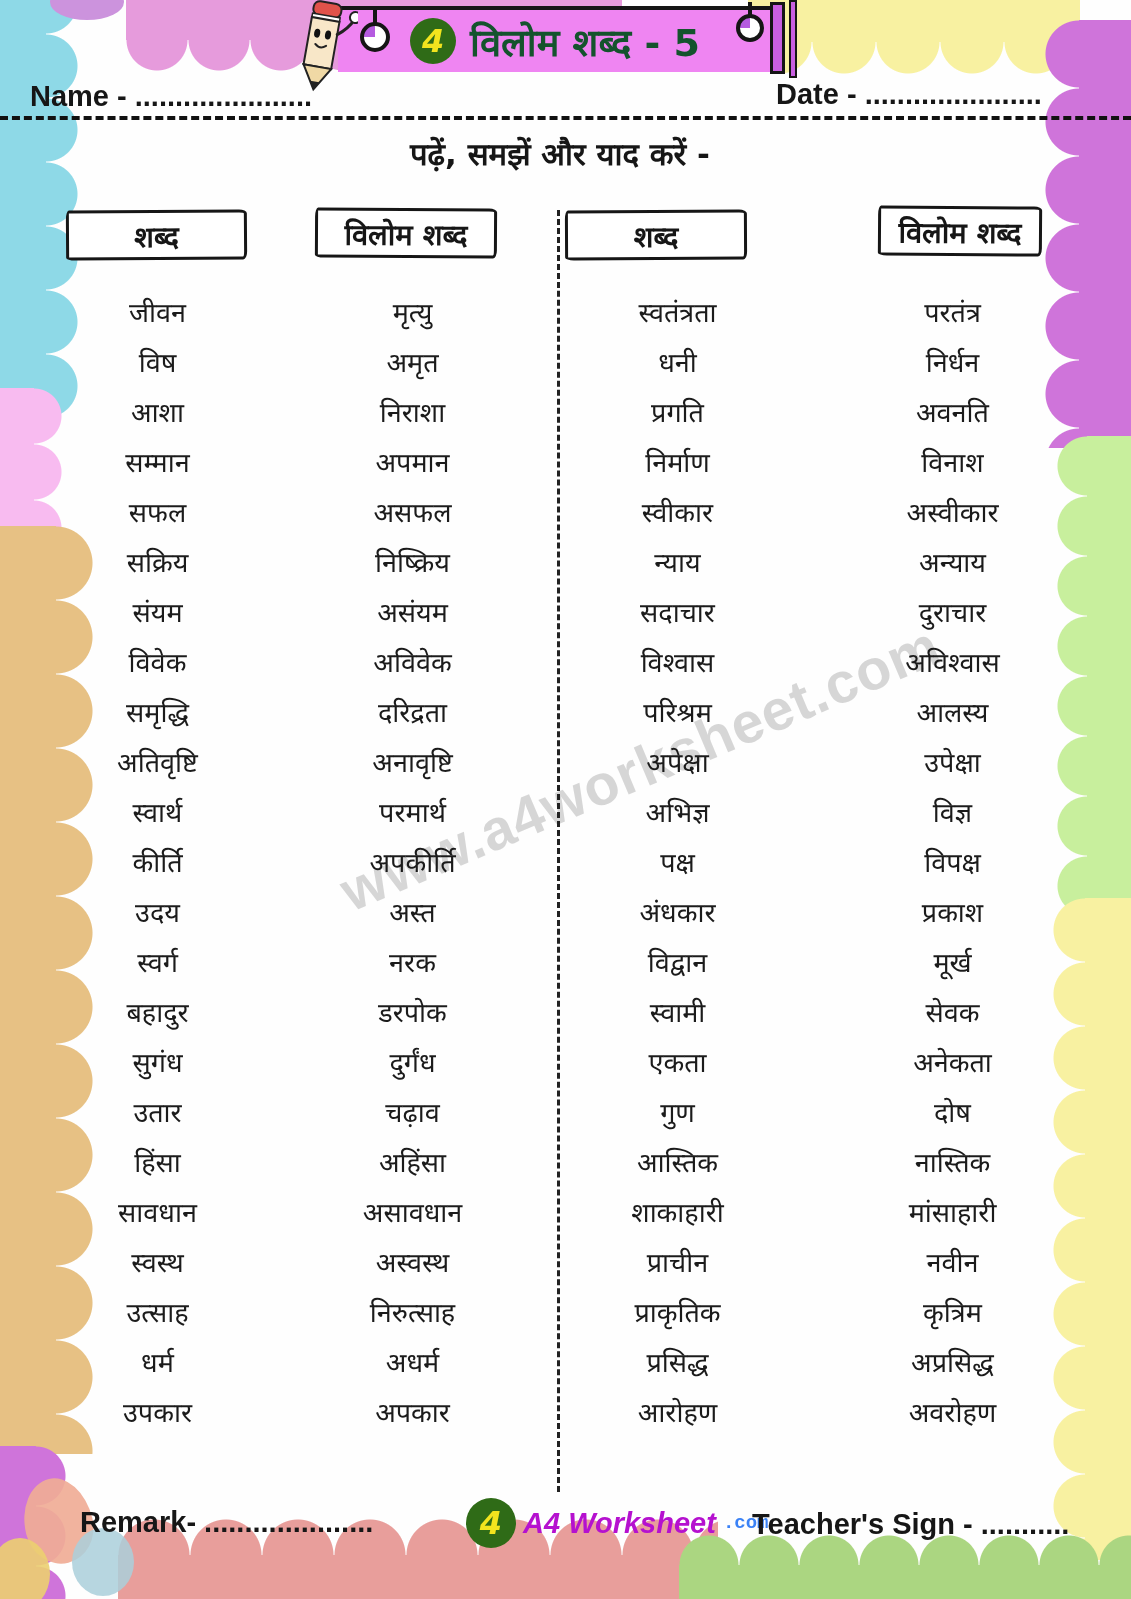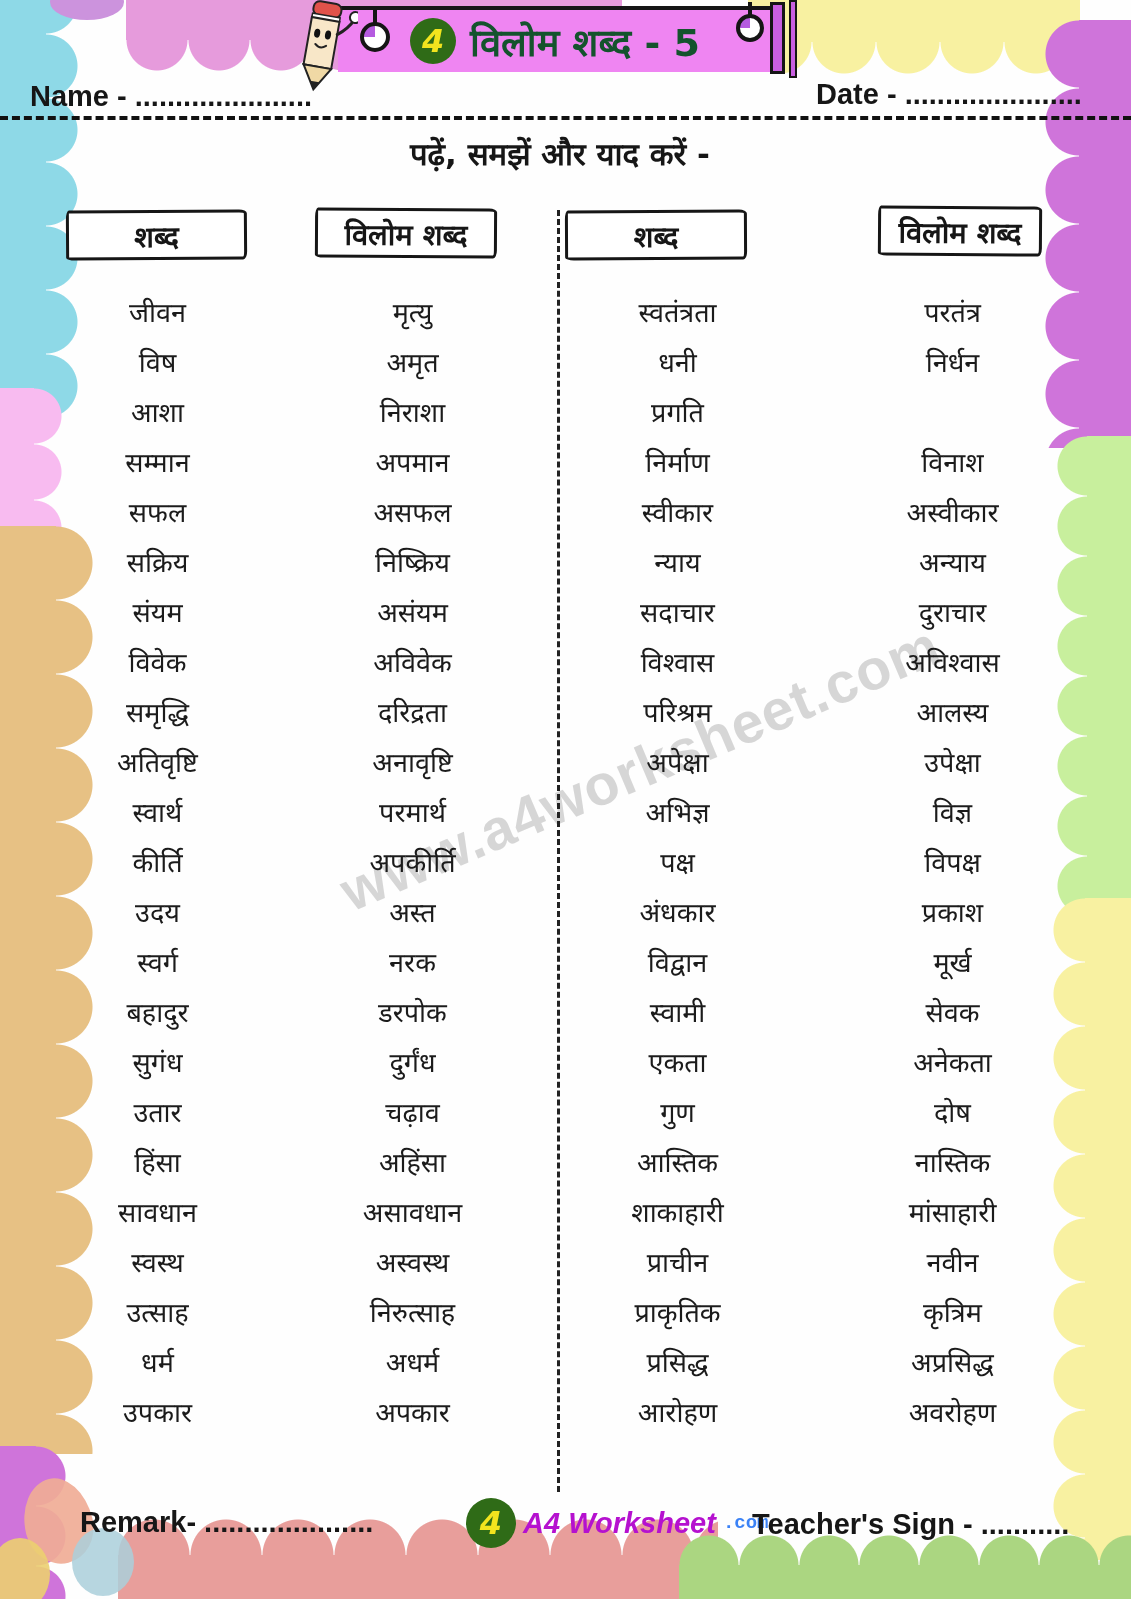--- a/index.html
+++ b/index.html
@@ -84,21 +84,21 @@
   .pole1{left:770px; top:2px; width:15px; height:72px; background:#c95fe0; border:3px solid #151515; z-index:2; box-sizing:border-box;}
   .pole2{left:789px; top:0px; width:8px; height:78px; background:#c95fe0; border:2px solid #151515; z-index:2; box-sizing:border-box;}
   .ornament{position:absolute; border-radius:50%; border:4px solid #151515; z-index:3; box-sizing:border-box;
     background:conic-gradient(from 270deg, #b55be0 0deg 90deg, #ffffff 90deg 360deg);}
   .ornament::after{content:''; position:absolute; left:50%; top:-16px; width:4px; height:14px; background:#151515; transform:translateX(-50%);}
   .orn-left{left:360px; top:22px; width:30px; height:30px;}
   .orn-right{left:736px; top:14px; width:28px; height:28px;}
   .pencil{left:284px; top:0px; z-index:3;}
   
   .name-field{left:30px; top:80px; font-family:"Liberation Sans",sans-serif; font-weight:700; font-size:29px; z-index:2;}
-  .date-field{left:816px; top:78px; font-family:"Liberation Sans",sans-serif; font-weight:700; font-size:29px; z-index:2;}
+  .date-field{left:776px; top:78px; font-family:"Liberation Sans",sans-serif; font-weight:700; font-size:29px; z-index:2;}
   .rule-top{left:0; top:116px; width:1131px; border-top:4px dashed #111; z-index:2;}
   .instruction{left:0; top:132px; width:1096px; text-align:center; font-size:31px; font-weight:700; z-index:2;margin-left:12px;}
   
   .hdr-box{position:absolute; height:50px; background:#fff; border:3px solid #161616; z-index:2;
     display:flex; align-items:center; justify-content:center; font-size:29px; font-weight:700; box-sizing:border-box;
     border-radius:3px 8px 4px 9px/9px 4px 8px 3px;}
   .hdr-1{left:66px; top:210px; width:181px; transform:rotate(-.4deg);}
   .hdr-2{left:315px; top:208px; width:182px; transform:rotate(.3deg);}
   .hdr-3{left:565px; top:210px; width:182px; transform:rotate(-.3deg);}
   .hdr-4{left:878px; top:206px; width:164px; transform:rotate(.4deg);}
@@ -280,20 +280,21 @@
       <div class="pair-row">
         <div class="cell">स्वतंत्रता</div>
         <div class="cell">परतंत्र</div>
       </div>
       <div class="pair-row">
         <div class="cell">धनी</div>
         <div class="cell">निर्धन</div>
       </div>
       <div class="pair-row">
         <div class="cell">प्रगति</div>
+        <div class="cell">अवनति</div>
       </div>
       <div class="pair-row">
         <div class="cell">निर्माण</div>
         <div class="cell">विनाश</div>
       </div>
       <div class="pair-row">
         <div class="cell">स्वीकार</div>
         <div class="cell">अस्वीकार</div>
       </div>
       <div class="pair-row">

